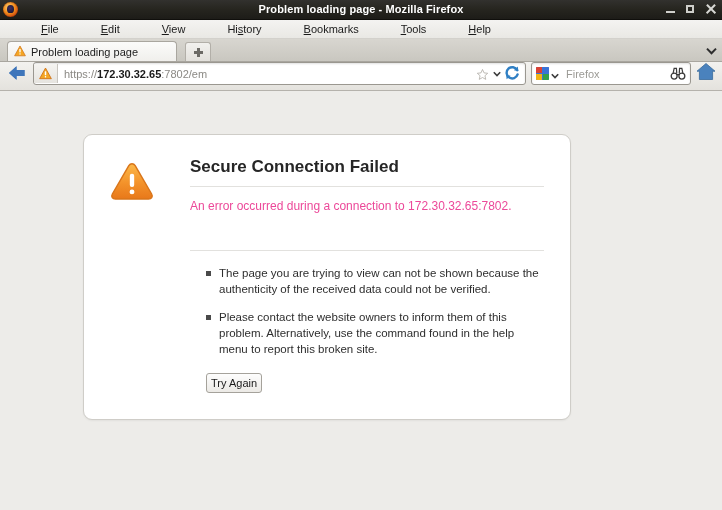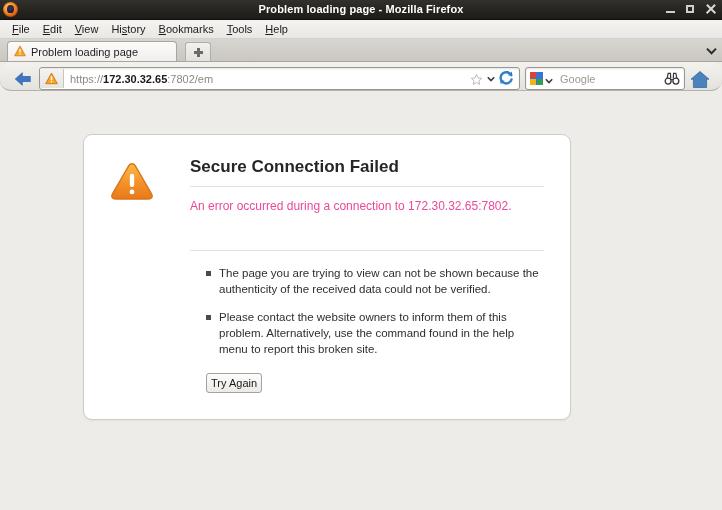--- a/index.html
+++ b/index.html
@@ -110,20 +110,21 @@
     align-items: center;
     padding-left: 6px;
     flex: none;
   }
   .menu-item {
     font-size: 11px;
     color: #1a1a1a;
     padding: 1px 7px 1px 6px;
     line-height: 14px;
     cursor: default;
+    margin-left: 29px;
   }
   .menu-item u { text-decoration: underline; }
 
   
   .tabstrip {
     height: 22px;
     background: linear-gradient(to bottom, #d8d6d0 0%, #c9c7c0 100%);
     display: flex;
     align-items: flex-end;
     padding-left: 7px;
@@ -189,25 +190,24 @@
     justify-content: center;
     cursor: default;
   }
 
   
   .navbar {
     height: 28px;
     background: linear-gradient(to bottom, #f3f2ef 0%, #e4e2dd 100%);
     border-bottom: 1px solid #b5b2ac;
     display: flex;
-    align-items: flex-end;
-    padding: 0 12px;
+    align-items: flex-start;
+    padding: 0 6px;
     gap: 5px;
     flex: none;
-    border-radius: 11px;
   }
   .back-btn {
     width: 22px; height: 22px;
     display: flex; align-items: center; justify-content: center;
     cursor: default;
   }
   .urlbar {
     flex: 1;
     height: 21px;
     background: #ffffff;
@@ -477,21 +477,21 @@
             <i class="gq2"></i>
             <i class="gq3"></i>
             <i class="gq4"></i>
         </span>
         <span>
           <svg width="8" height="6" viewBox="0 0 8 6">
             <path d="M0.8 1.2 L4 4.6 L7.2 1.2" fill="none" stroke="#3d3d3d" stroke-width="1.6"></path>
           </svg>
         </span>
       </div>
-      <div class="search-placeholder">Google</div>
+      <div class="search-placeholder">Firefox</div>
       <span class="binoculars">
         <svg width="16" height="14" viewBox="0 0 18 16">
           <circle cx="4.6" cy="10.4" r="3.4" fill="none" stroke="#3b3b3b" stroke-width="1.5"></circle>
           <circle cx="13.4" cy="10.4" r="3.4" fill="none" stroke="#3b3b3b" stroke-width="1.5"></circle>
           <path d="M3.4 7.4 L4.6 1.6 L7.2 1.6 L7.6 7.6" fill="none" stroke="#3b3b3b" stroke-width="1.4"></path>
           <path d="M14.6 7.4 L13.4 1.6 L10.8 1.6 L10.4 7.6" fill="none" stroke="#3b3b3b" stroke-width="1.4"></path>
           <path d="M7.8 8.6 L10.2 8.6" stroke="#3b3b3b" stroke-width="1.4"></path>
         </svg>
       </span>
     </div>

